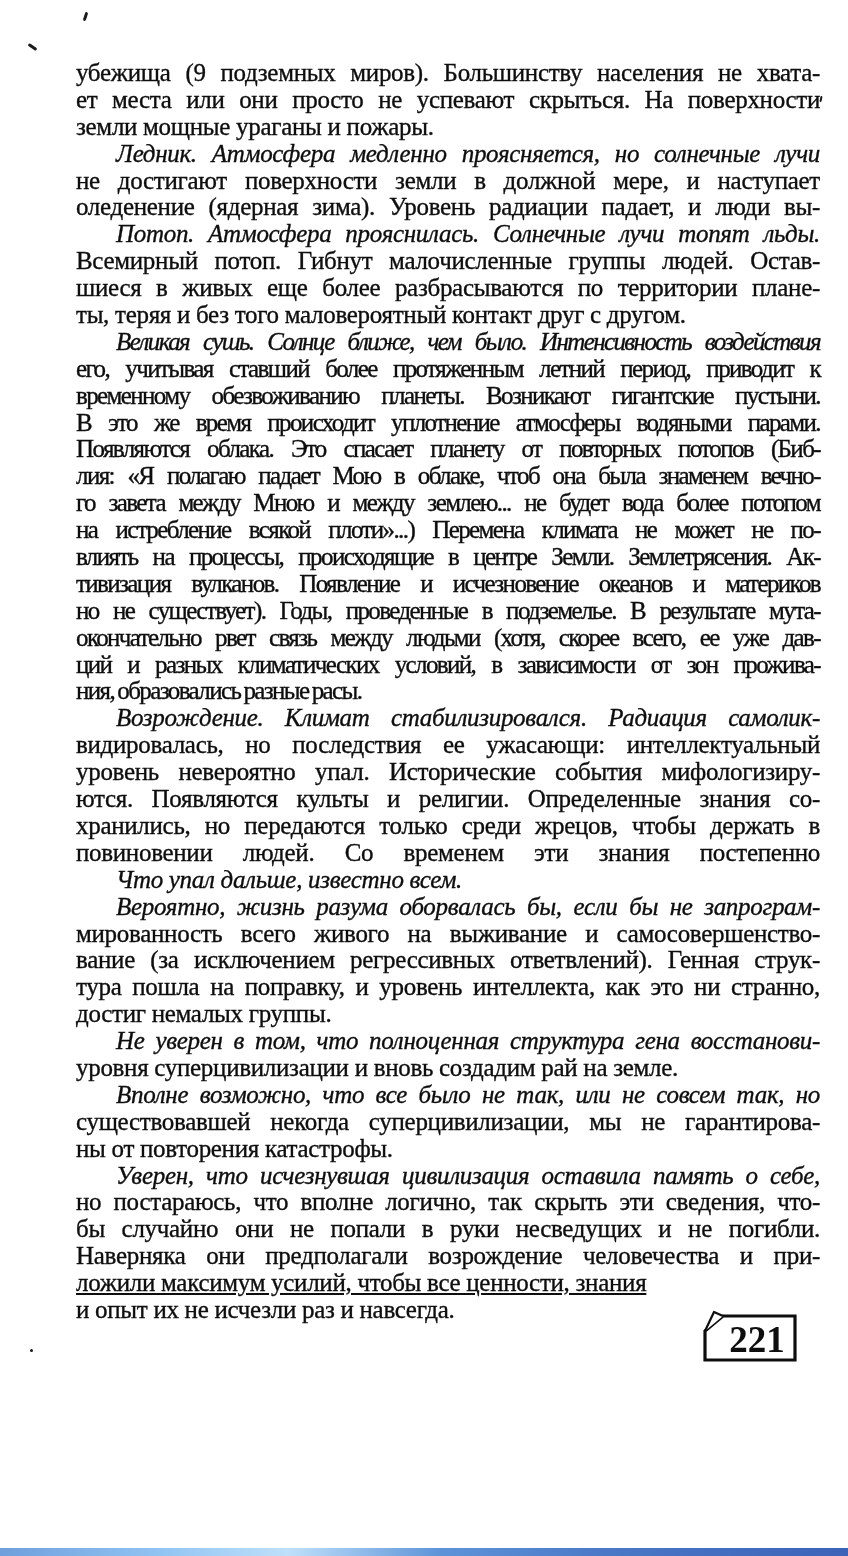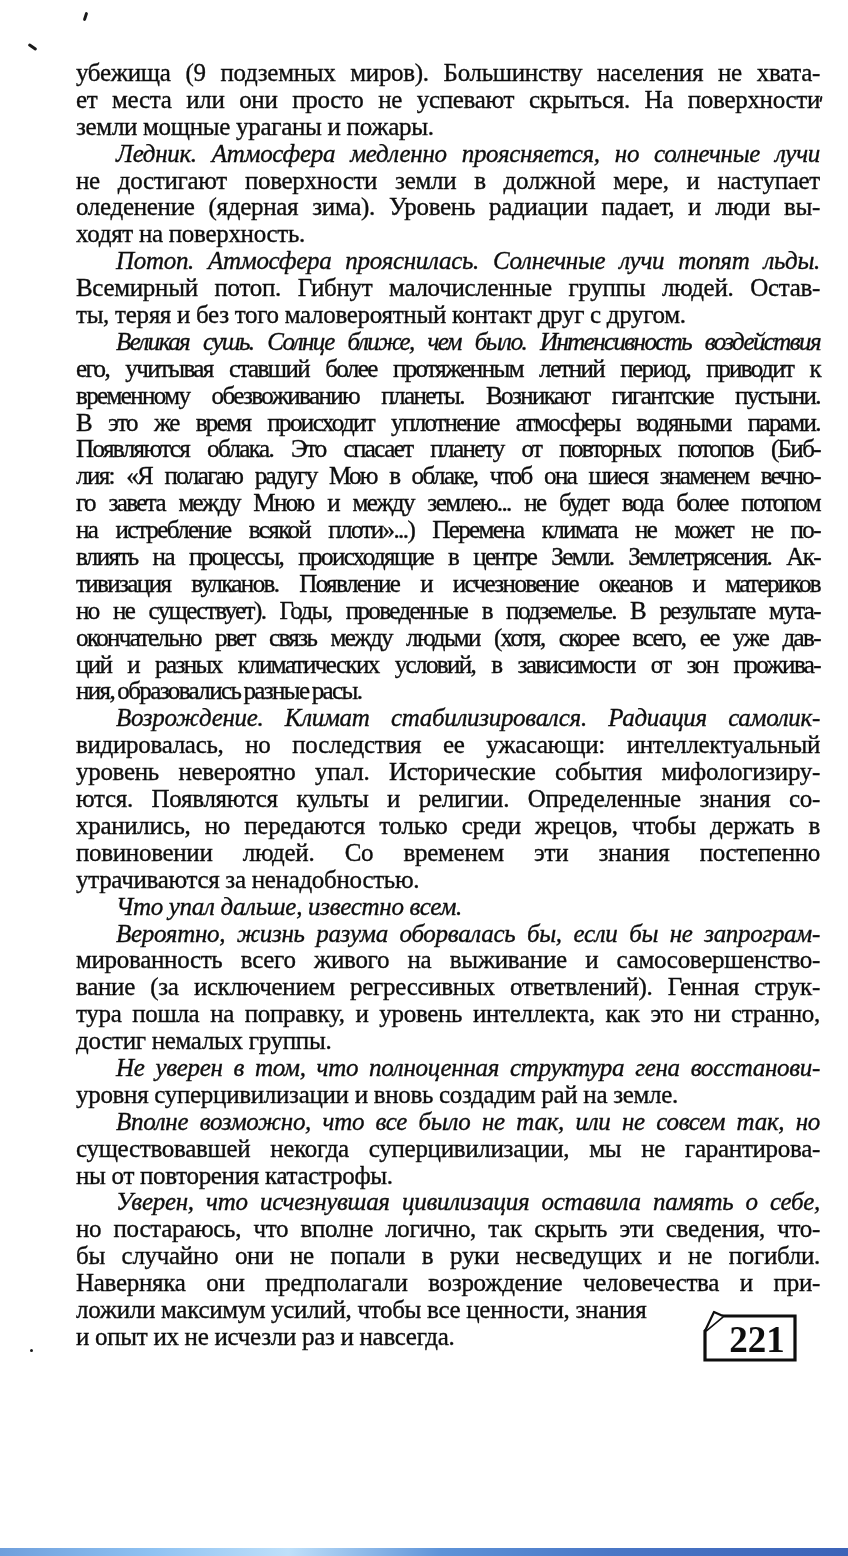--- a/index.html
+++ b/index.html
@@ -32,20 +32,21 @@
     white-space:nowrap;
     height:26.9px;
     overflow:visible;
   }
   .line.lastline{
     text-align-last:left;
   }
   .line.narrow{
     width:608px;
     text-align-last:left;
+    text-decoration:underline;
   }
   .para.indent .line:first-child{
     text-indent:40px;
     font-style:italic;
   }
   .para.condensed .line{
     letter-spacing:-1.6px;
     word-spacing:-1.5px;
   }
   
@@ -93,51 +94,50 @@
   <div class="text-column" id="text-column">
       <div class="para">
         <div class="line">убежища (9 подземных миров). Большинству населения не хвата-</div>
         <div class="line">ет места или они просто не успевают скрыться. На поверхности</div>
         <div class="line lastline">земли мощные ураганы и пожары.</div>
       </div>
       <div class="para indent">
         <div class="line">Ледник. Атмосфера медленно проясняется, но солнечные лучи</div>
         <div class="line">не достигают поверхности земли в должной мере, и наступает</div>
         <div class="line">оледенение (ядерная зима). Уровень радиации падает, и люди вы-</div>
-        <div class="line lastline">ходят на поверхность.</div>
       </div>
       <div class="para indent">
         <div class="line">Потоп. Атмосфера прояснилась. Солнечные лучи топят льды.</div>
         <div class="line">Всемирный потоп. Гибнут малочисленные группы людей. Остав-</div>
+        <div class="line">шиеся в живых еще более разбрасываются по территории плане-</div>
         <div class="line lastline">ты, теряя и без того маловероятный контакт друг с другом.</div>
       </div>
       <div class="para indent condensed">
         <div class="line">Великая сушь. Солнце ближе, чем было. Интенсивность воздействия</div>
         <div class="line">его, учитывая ставший более протяженным летний период, приводит к</div>
         <div class="line">временному обезвоживанию планеты. Возникают гигантские пустыни.</div>
         <div class="line">В это же время происходит уплотнение атмосферы водяными парами.</div>
         <div class="line">Появляются облака. Это спасает планету от повторных потопов (Биб-</div>
-        <div class="line">лия: «Я полагаю радугу Мою в облаке, чтоб она шиеся знаменем вечно-</div>
+        <div class="line">лия: «Я полагаю падает Мою в облаке, чтоб она была знаменем вечно-</div>
         <div class="line">го завета между Мною и между землею... не будет вода более потопом</div>
         <div class="line">на истребление всякой плоти»...) Перемена климата не может не по-</div>
         <div class="line">влиять на процессы, происходящие в центре Земли. Землетрясения. Ак-</div>
         <div class="line">тивизация вулканов. Появление и исчезновение океанов и материков</div>
         <div class="line">но не существует). Годы, проведенные в подземелье. В результате мута-</div>
         <div class="line">окончательно рвет связь между людьми (хотя, скорее всего, ее уже дав-</div>
         <div class="line">ций и разных климатических условий, в зависимости от зон прожива-</div>
         <div class="line lastline">ния, образовались разные расы.</div>
       </div>
       <div class="para indent">
         <div class="line">Возрождение. Климат стабилизировался. Радиация самолик-</div>
         <div class="line">видировалась, но последствия ее ужасающи: интеллектуальный</div>
         <div class="line">уровень невероятно упал. Исторические события мифологизиру-</div>
         <div class="line">ются. Появляются культы и религии. Определенные знания со-</div>
         <div class="line">хранились, но передаются только среди жрецов, чтобы держать в</div>
         <div class="line">повиновении людей. Со временем эти знания постепенно</div>
-        <div class="line lastline">утрачиваются за ненадобностью.</div>
       </div>
       <div class="para indent">
         <div class="line lastline">Что упал дальше, известно всем.</div>
       </div>
       <div class="para indent">
         <div class="line">Вероятно, жизнь разума оборвалась бы, если бы не запрограм-</div>
         <div class="line">мированность всего живого на выживание и самосовершенство-</div>
         <div class="line">вание (за исключением регрессивных ответвлений). Генная струк-</div>
         <div class="line">тура пошла на поправку, и уровень интеллекта, как это ни странно,</div>
         <div class="line lastline">достиг немалых группы.</div>

